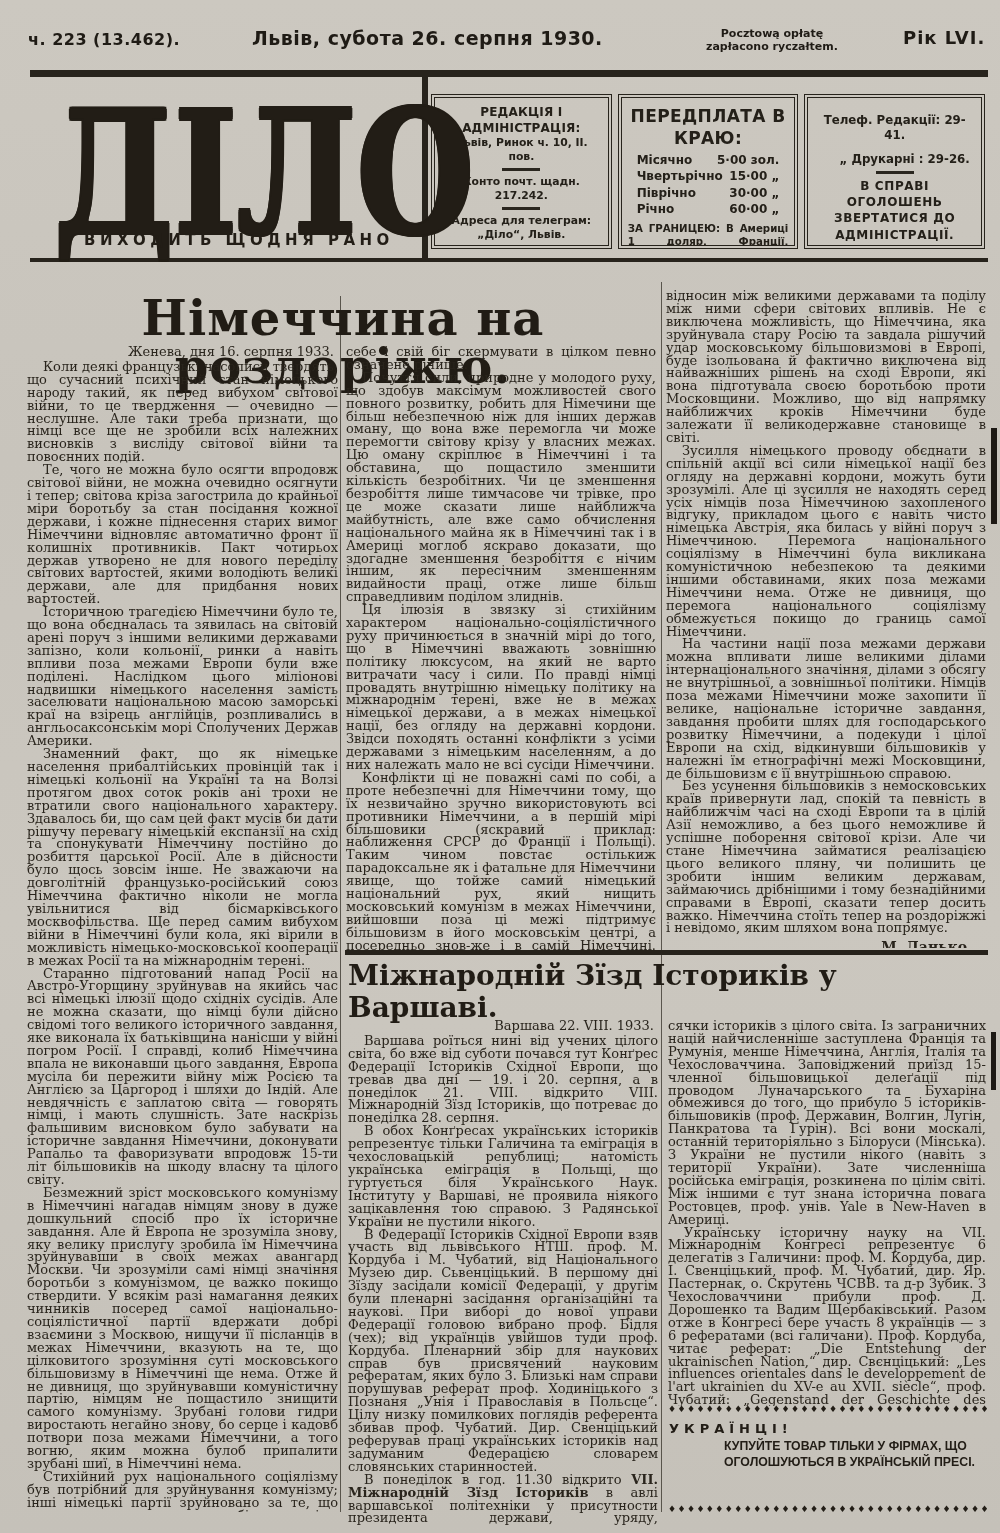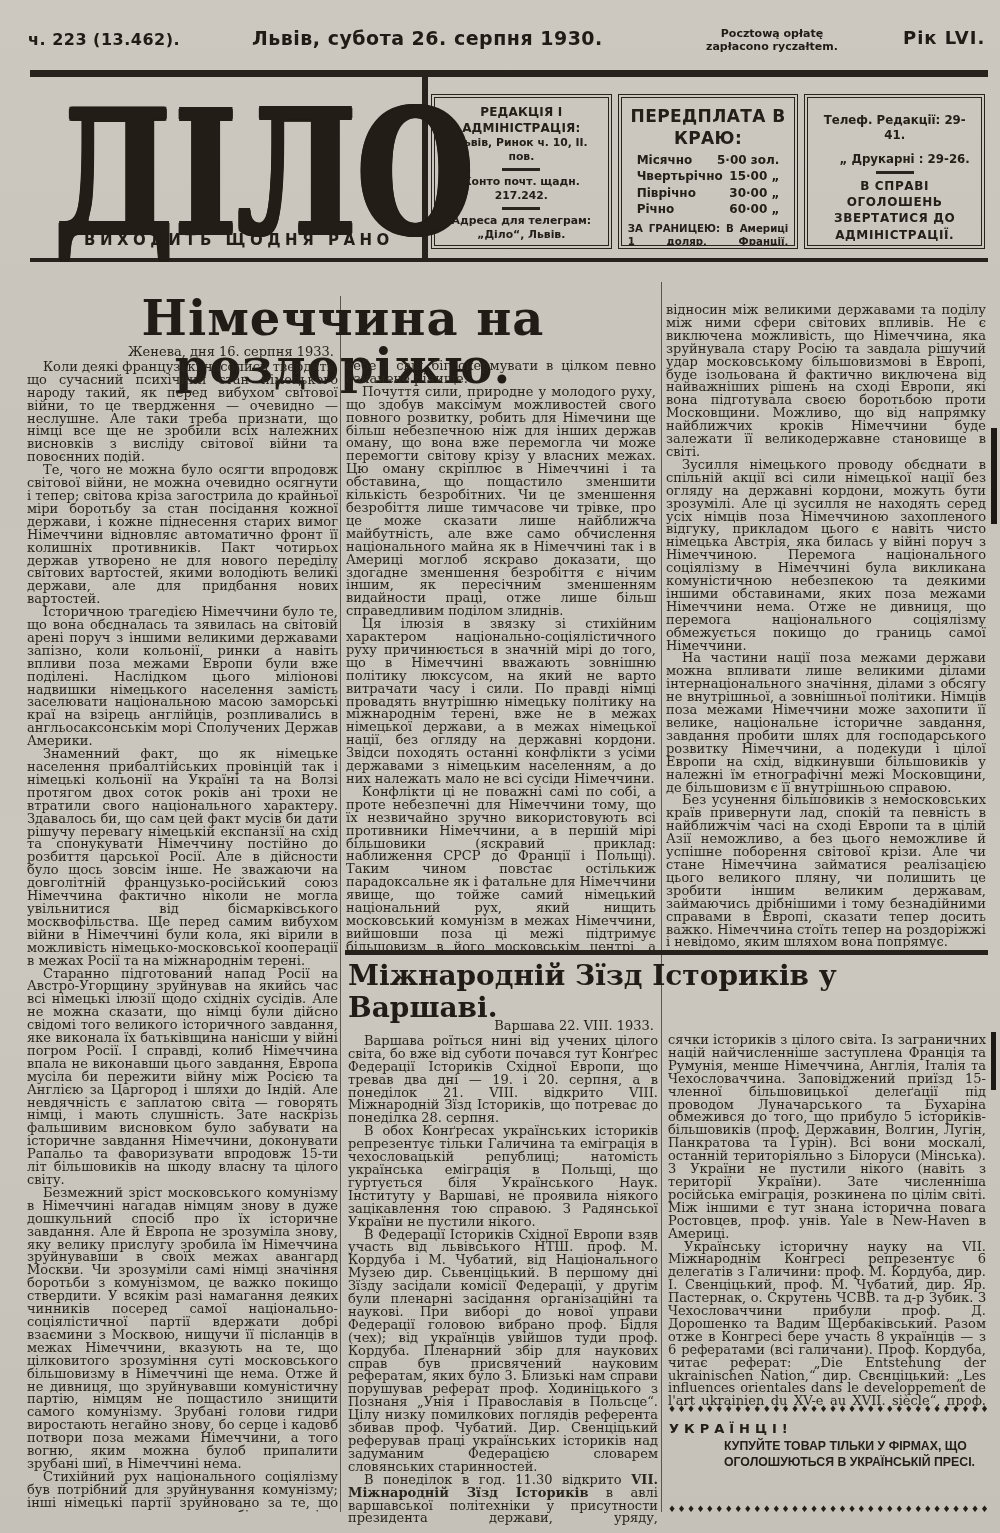--- a/index.html
+++ b/index.html
@@ -47,21 +47,21 @@
   .em1{left:991px;top:428px;width:6px;height:96px;}
   .em2{left:991px;top:1032px;width:5px;height:58px;}
   
   h1.headline1{left:32px;top:294px;width:622px;margin:0;text-align:center;
     font-family:"DejaVu Serif",serif;font-weight:bold;font-size:48px;line-height:1;letter-spacing:1px;color:#211c15;}
   .col{position:absolute;overflow:hidden;text-align:justify;font-size:13px;line-height:12.9px;color:#29241c;}
   .c1{left:27px;top:346px;width:311px;height:1166px;}
   .c2{left:346px;top:346px;width:310px;height:604px;}
   .c3{left:666px;top:290px;width:320px;height:658px;}
   .para{margin:0;text-indent:16px;}
-  .para.cont{text-indent:0;margin-top:14px;}
+  .para.cont{text-indent:0;}
   .dateline{text-align:right;padding-right:4px;margin:0 0 2px;font-size:13px;}
   .byline{text-align:right;font-weight:bold;font-size:14px;padding-right:14px;margin-top:6px;}
   
   h2.headline2{left:348px;top:960px;width:640px;margin:0;
     font-family:"DejaVu Serif",serif;font-weight:bold;font-size:28px;line-height:1.15;color:#211c15;}
   .ca{left:348px;top:1020px;width:310px;height:508px;}
   .cb{left:668px;top:1020px;width:318px;height:386px;}
   .sep{position:absolute;left:668px;width:320px;white-space:nowrap;overflow:hidden;
     font-size:9px;letter-spacing:1.4px;color:#221d16;}
   .s1{top:1404px;}

